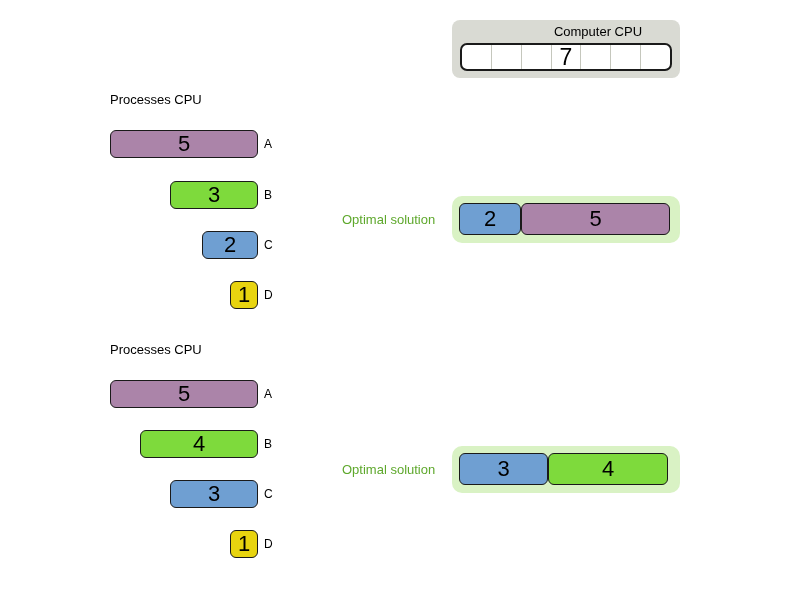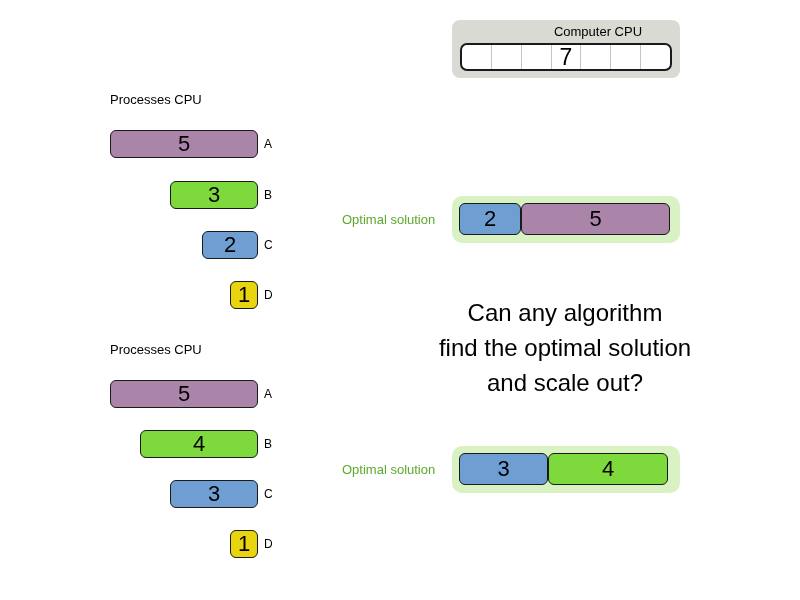--- a/index.html
+++ b/index.html
@@ -148,25 +148,20 @@
 
   <div class="bar c-yellow" style="left:230px;top:281px;width:28px;">1</div>
   <div class="bar-letter" style="left:264px;top:288px;">D</div>
 
   <div class="opt-label" style="left:342px;top:212px;">Optimal solution</div>
   <div class="opt-tray" style="top:196px;">
     <div class="bar c-blue" style="left:7px;width:62px;">2</div>
     <div class="bar c-purple" style="left:69px;width:149px;">5</div>
   </div>
 
-  <div class="question">
-    <div>Can any algorithm</div>
-    <div>find the optimal solution</div>
-    <div>and scale out?</div>
-  </div>
 
   <div class="proc-label" style="left:110px;top:342px;">Processes CPU</div>
 
   <div class="bar c-purple" style="left:110px;top:380px;width:148px;">5</div>
   <div class="bar-letter" style="left:264px;top:387px;">A</div>
 
   <div class="bar c-green" style="left:140px;top:430px;width:118px;">4</div>
   <div class="bar-letter" style="left:264px;top:437px;">B</div>
 
   <div class="bar c-blue" style="left:170px;top:480px;width:88px;">3</div>

